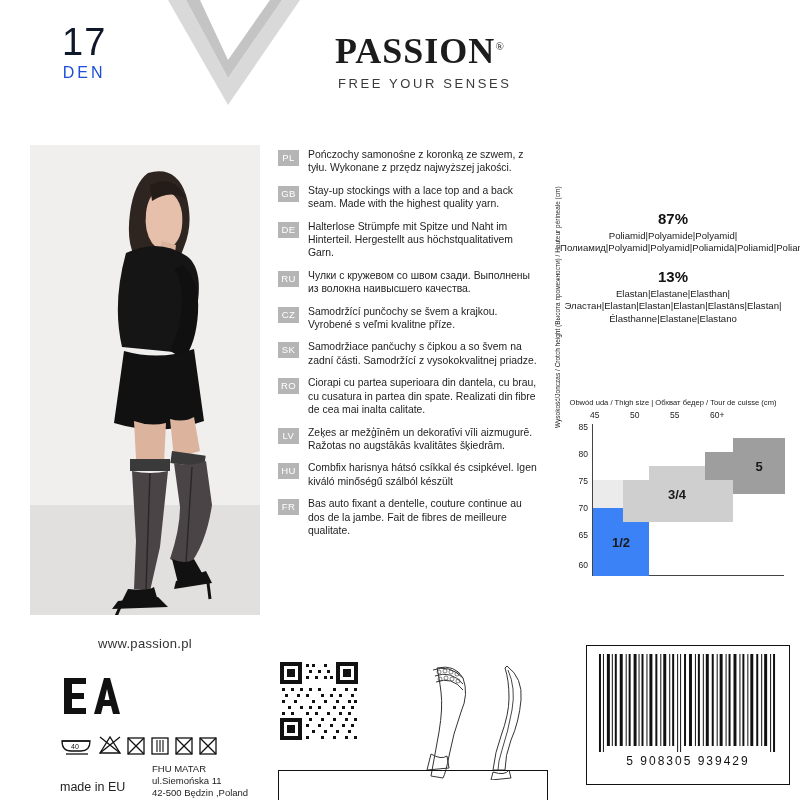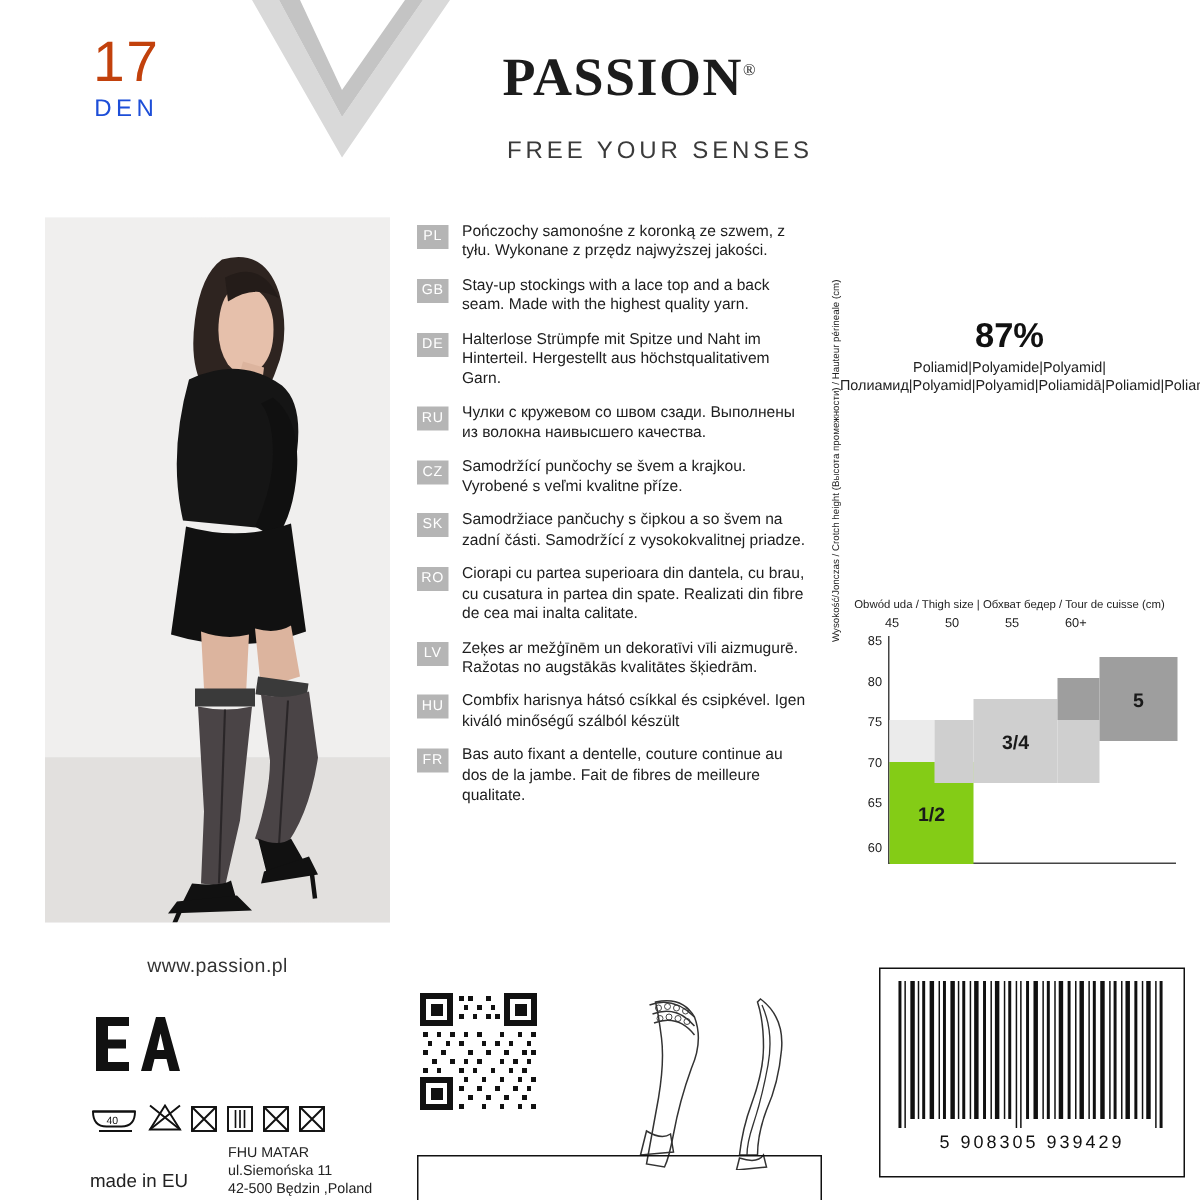--- a/index.html
+++ b/index.html
@@ -9,51 +9,51 @@
     background:#ffffff;
     font-family:"Liberation Sans", sans-serif;
     color:#1a1a1a;
     position:relative;
     overflow:hidden;
   }
 
   
   #header { position:absolute; left:0; top:0; width:800px; height:110px; }
   #den-block { position:absolute; left:62px; top:22px; text-align:center; color:#4d4d4d; }
-  #den-number { font-size:38px; font-weight:400; letter-spacing:1px; line-height:40px; color:#c2410c; }
+  #den-number { font-size:38px; font-weight:400; letter-spacing:1px; line-height:40px; color:#0f172a; }
   #den-label { font-size:16px; letter-spacing:3px; color:#1d4ed8; margin-top:2px; }
 
   #deco-v { position:absolute; left:150px; top:0px; width:160px; height:110px; overflow:hidden; }
   #deco-v svg { display:block; }
 
   #brand { position:absolute; left:335px; top:30px; }
   #brand-name { font-size:36px; letter-spacing:1px; color:#1c1c1c; font-family:"Liberation Serif", serif; font-weight:700; position:relative; }
   #brand-name .reg { font-size:11px; vertical-align:super; font-weight:400; }
-  #brand-tag { font-size:16px; letter-spacing:2.6px; color:#3a3a3a; margin-top:20px; margin-left:3px; }
+  #brand-tag { font-size:13px; letter-spacing:2.6px; color:#3a3a3a; margin-top:4px; margin-left:3px; }
 
   
   #photo { position:absolute; left:30px; top:145px; width:230px; height:470px; overflow:hidden; background:#efefef; }
   #photo .bg { position:absolute; inset:0; background:linear-gradient(160deg,#f3f3f3 0%,#e7e7e7 45%,#d8d8d8 100%); }
   #photo svg { position:absolute; inset:0; }
 
   #photo-url { position:absolute; left:30px; top:636px; width:230px; text-align:center; font-size:13px; color:#333; letter-spacing:.3px; }
 
   
   #langs { position:absolute; left:278px; top:148px; width:260px; }
   .lang-row { display:flex; margin-bottom:9px; }
   .lang-code {
     width:21px; height:16px; flex:0 0 21px; margin-right:9px; margin-top:2px;
     background:#b5b5b5; color:#fff; font-size:9.5px; line-height:16px;
     text-align:center; letter-spacing:.5px;
   }
   .lang-text { font-size:10.4px; line-height:13.4px; color:#1d1d1d; flex:1; }
 
   
   #composition { position:absolute; left:560px; top:210px; width:226px; text-align:center; }
-  .comp-pct { font-size:23px; font-weight:700; color:#111; margin-bottom:3px; }
+  .comp-pct { font-size:15px; font-weight:700; color:#111; margin-bottom:3px; }
   .comp-names { font-size:9.6px; line-height:12.4px; color:#222; }
   #comp-block-2 { margin-top:13px; }
 
   
   #sizechart { position:absolute; left:556px; top:398px; width:234px; height:200px; }
   #sizechart-title { font-size:7.6px; color:#222; text-align:center; letter-spacing:0; margin-bottom:3px; }
   #chart-area { position:relative; width:234px; height:180px; }
   #y-axis-label {
     position:absolute; left:-2px; top:18px; width:130px;
     transform:rotate(-90deg); transform-origin:left top;
@@ -197,20 +197,24 @@
     <div class="lang-code">FR</div>
     <div class="lang-text">Bas auto fixant a dentelle, couture continue au dos de la jambe. Fait de fibres de meilleure qualitate.</div>
   </div>
 </div>
 
 <div id="composition">
   <div>
     <div class="comp-pct">87%</div>
     <div class="comp-names">Poliamid|Polyamide|Polyamid|Полиамид|Polyamid|Polyamid|Poliamidā|Poliamid|Poliamid|Polyamide|Poliammide|Poliamidas</div>
   </div>
+  <div id="comp-block-2">
+    <div class="comp-pct">13%</div>
+    <div class="comp-names">Elastan|Elastane|Elasthan|Эластан|Elastan|Elastan|Elastan|Elastāns|Elastan|Élasthanne|Elastane|Elastano</div>
+  </div>
 </div>
 
 <div id="sizechart">
   <div id="sizechart-title">Obwód uda / Thigh size | Обхват бедер / Tour de cuisse (cm)</div>
   <div id="chart-area">
 
     <div id="y-axis-label">Wysokość/Jonczas / Crotch height (Высота промежности) / Hauteur périneale (cm)</div>
 
     <div id="x-ticks">
       <span style="left:0px;">45</span>
@@ -223,21 +227,21 @@
       <span style="top:0px;">85</span>
       <span style="top:27px;">80</span>
       <span style="top:54px;">75</span>
       <span style="top:81px;">70</span>
       <span style="top:108px;">65</span>
       <span style="top:138px;">60</span>
     </div>
 
     <div id="grid">
 
-      <div class="zone" style="left:0px; top:84px; width:56px; height:68px; background:#84cc16;">
+      <div class="zone" style="left:0px; top:84px; width:56px; height:68px; background:#3b82f6;">
         <span>1/2</span>
       </div>
       <div class="zone" style="left:0px; top:56px; width:30px; height:28px; background:#ebebeb;"></div>
 
       <div class="zone" style="left:56px; top:42px; width:56px; height:56px; background:#cfcfcf;">
         <span>3/4</span>
       </div>
       <div class="zone" style="left:30px; top:56px; width:26px; height:42px; background:#cfcfcf;"></div>
       <div class="zone" style="left:112px; top:56px; width:28px; height:42px; background:#cfcfcf;"></div>
 

